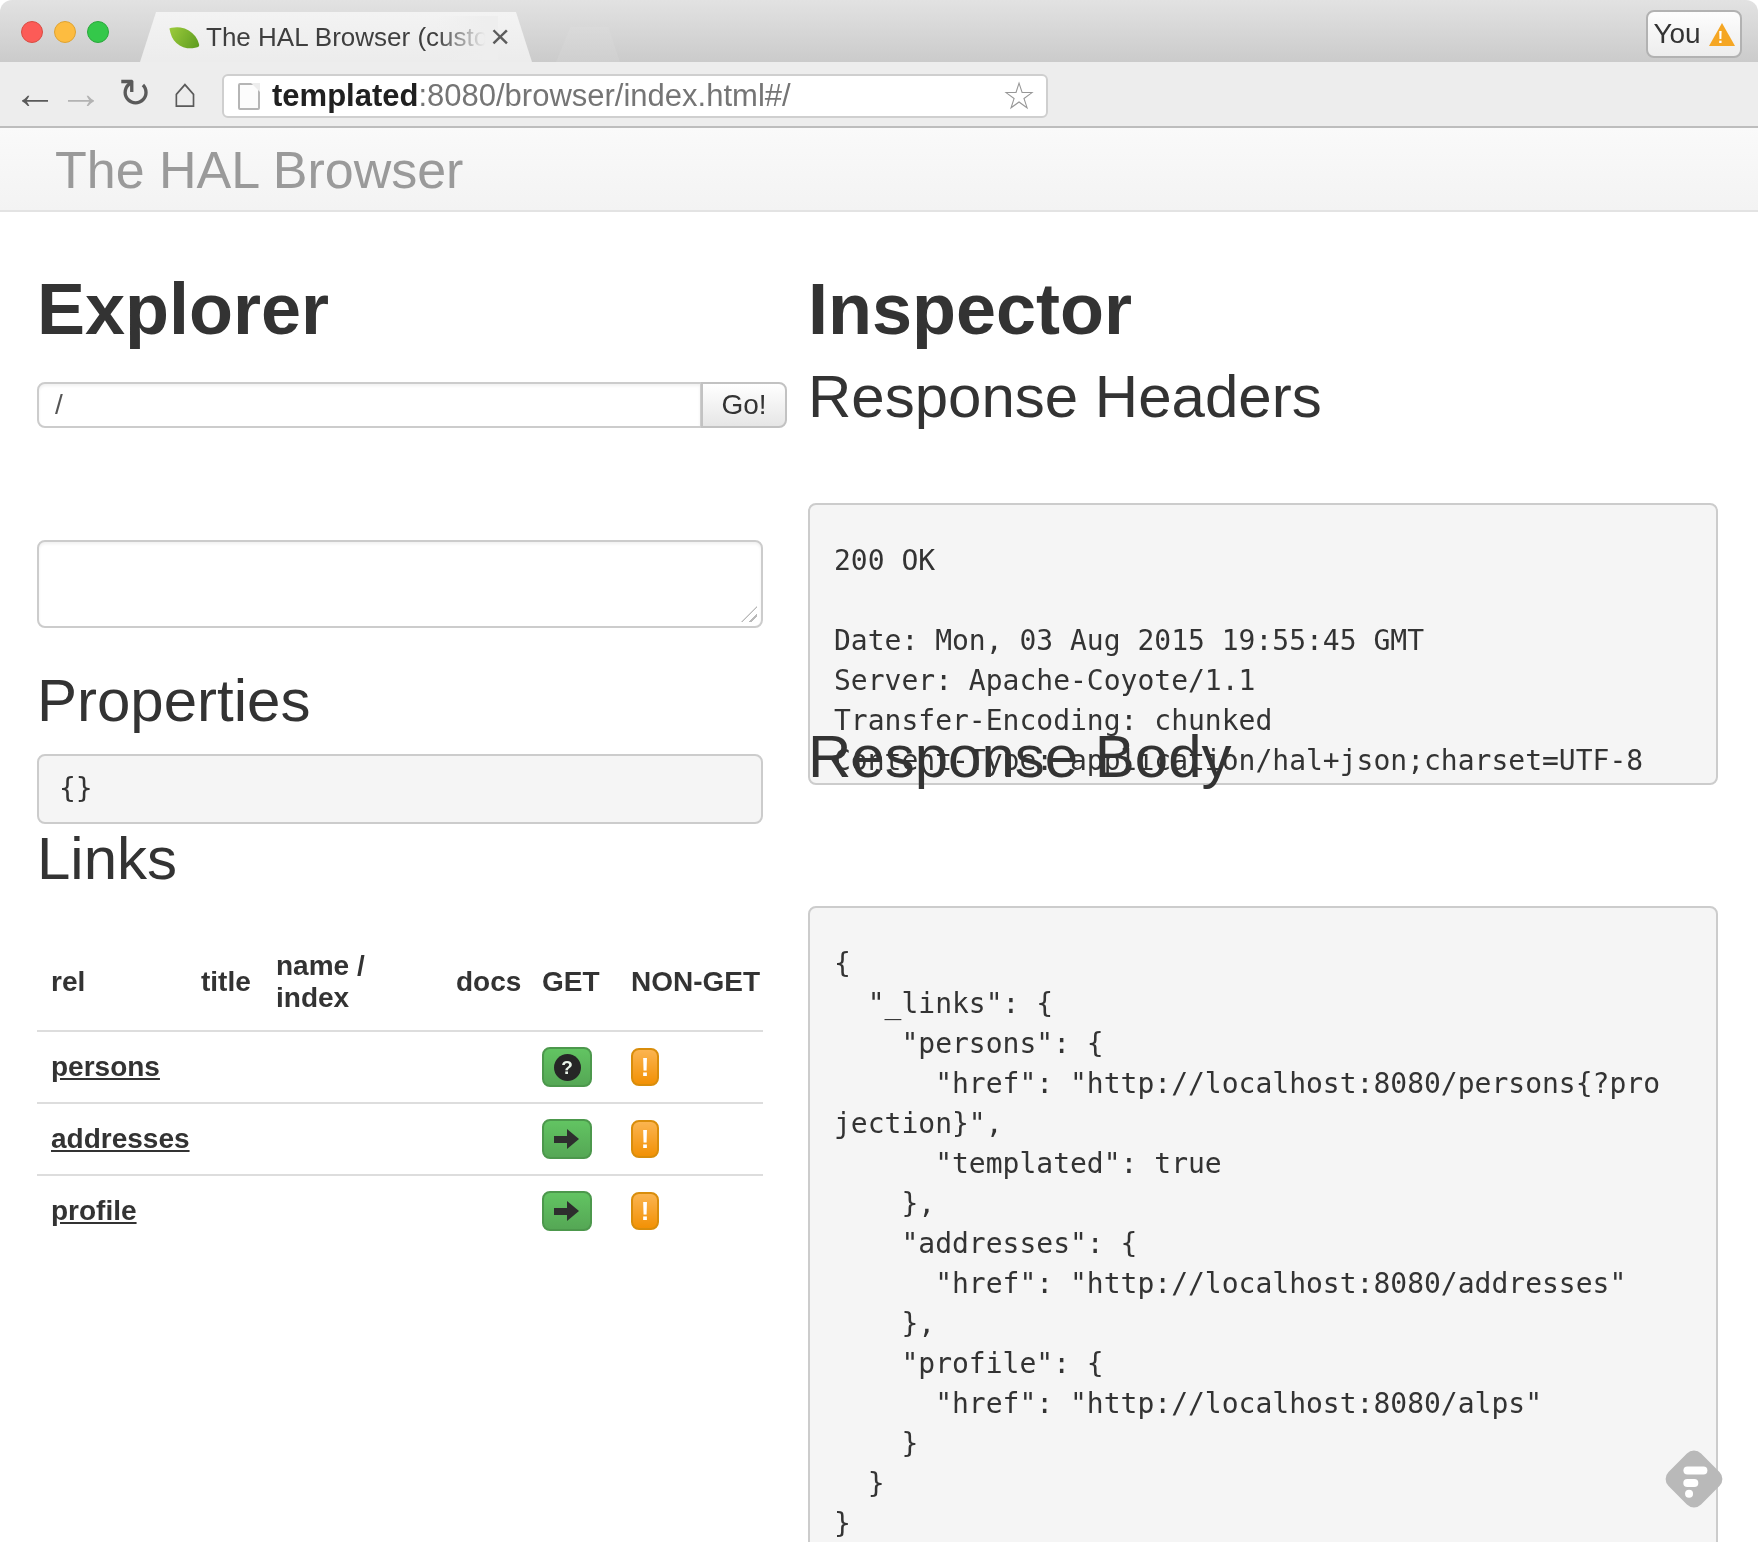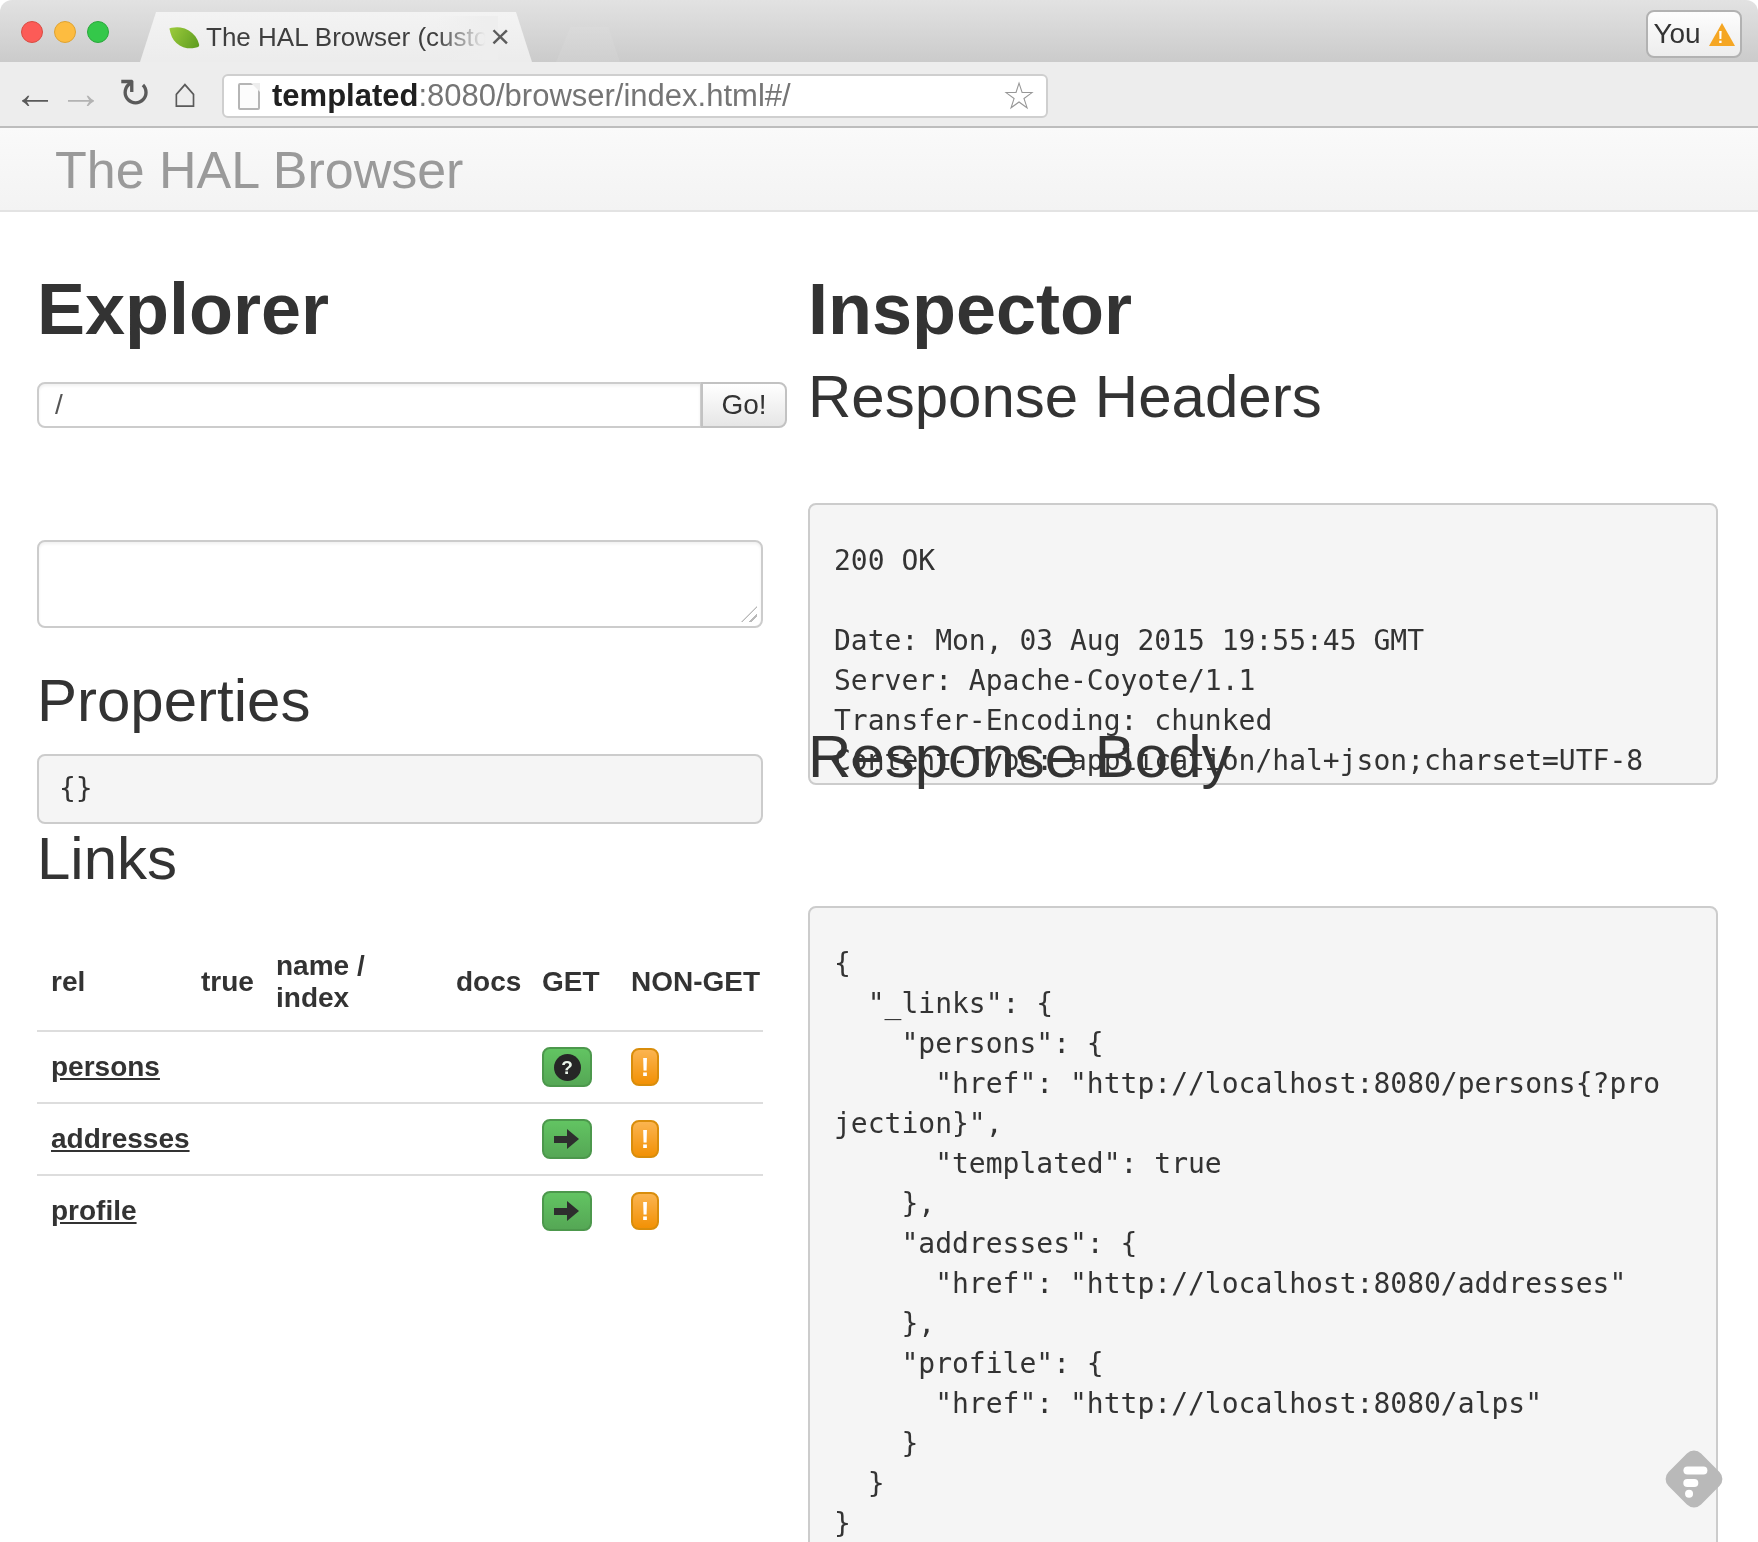--- a/index.html
+++ b/index.html
@@ -237,21 +237,21 @@
         <col style="width:150px">
         <col style="width:75px">
         <col style="width:180px">
         <col style="width:86px">
         <col style="width:89px">
         <col style="width:146px">
       </colgroup>
     <thead>
       <tr>
         <th>rel</th>
-        <th>true</th>
+        <th>title</th>
         <th>name / index</th>
         <th>docs</th>
         <th>GET</th>
         <th>NON-GET</th>
       </tr>
     </thead>
     <tbody>
       <tr>
         <td class="rel">persons</td>
         <td></td>

